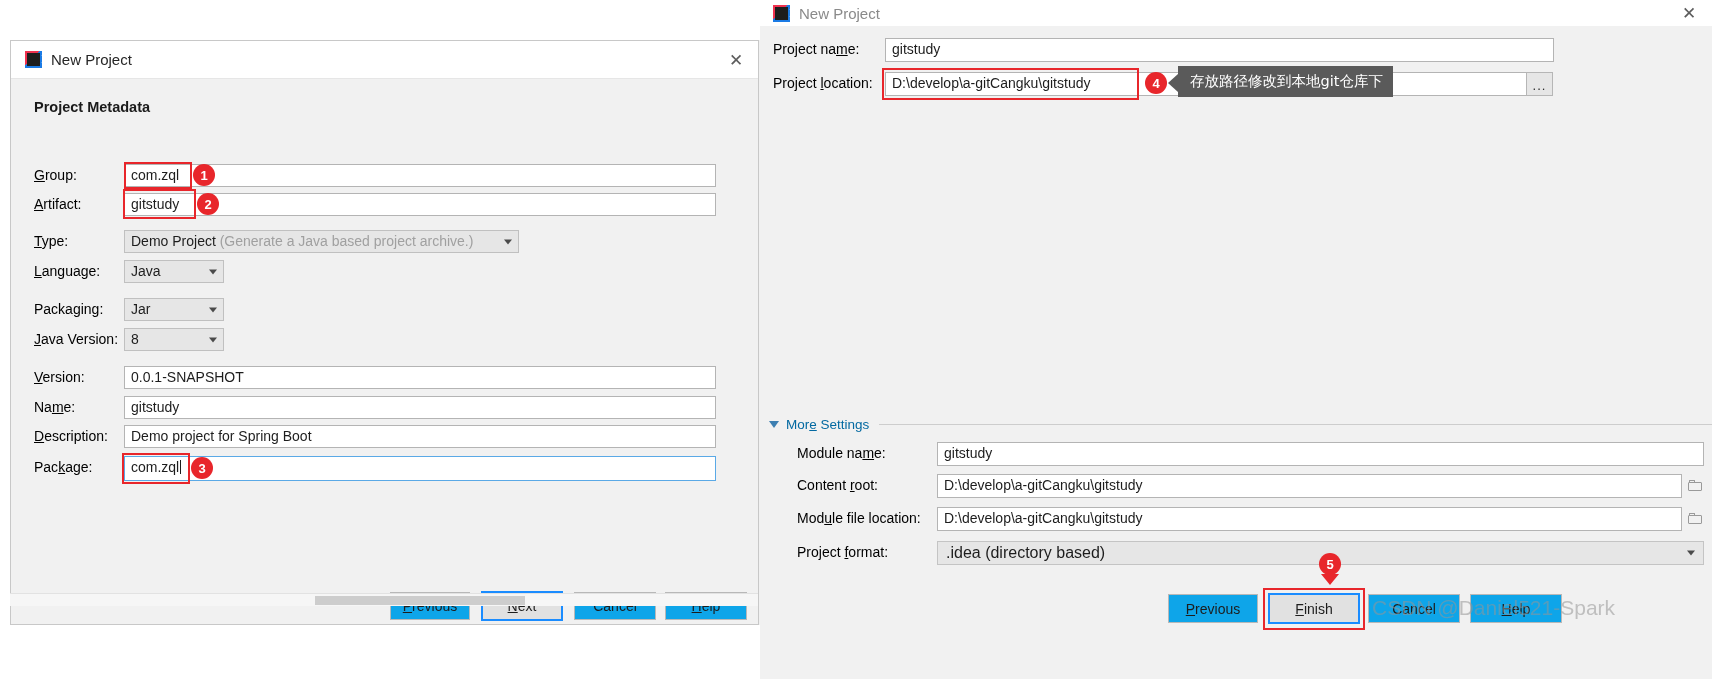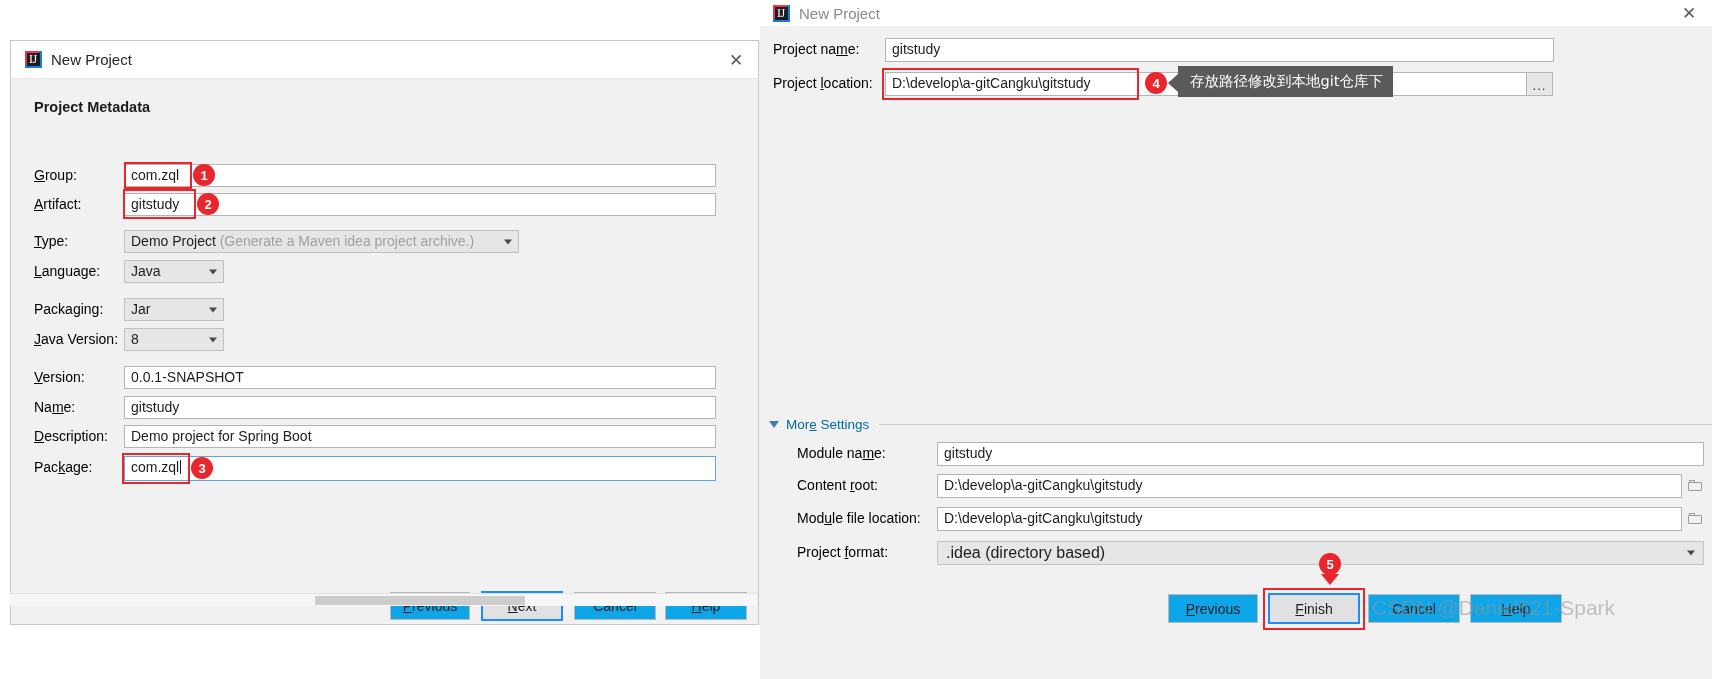--- a/index.html
+++ b/index.html
@@ -20,21 +20,21 @@
     display: flex; align-items: center;
     padding-left: 14px;
   }
   .title-icon {
     width: 17px; height: 17px; margin-right: 9px;
     position: relative; flex: none;
   }
   .title-icon .ij-a { position:absolute; left:0; top:0; width:17px; height:17px;
      background: linear-gradient(135deg,#f0324f 0%, #f0324f 42%, #1b7be5 42%, #1b7be5 100%); }
   .title-icon .ij-b { position:absolute; left:2px; top:2px; width:13px; height:13px; background:#1d1d1d; }
-  .title-icon .ij-c { position:absolute; left:4px; top:4px; color:#fff; font-size:12px;
+  .title-icon .ij-c { position:absolute; left:16px; top:4px; color:#fff; font-size:12px;
      font-family:"Liberation Serif", serif; line-height:9px; letter-spacing:-0.5px;}
   .title-text { font-size: 15px; color: #262626; }
   .title-text.inactive { color: #8a8a8a; }
   .close-x {
     position: absolute; top: 0; right: 0;
     width: 46px; height: 100%;
     display: flex; align-items: center; justify-content: center;
     color: #5d5d5d; font-size: 17px; font-weight: 300; cursor: default;
     font-family: "DejaVu Sans", sans-serif;
   }
@@ -218,21 +218,21 @@
           <span>gitstudy</span>
         </div>
         <div class="redbox" style="left:112px; top:-4px; width:73px; height:30px;"></div>
         <div class="marker" style="left:186px; top:0px;">2</div>
       </div>
 
       <div class="row" style="top:151px;">
         <span class="lbl" style="left:23px;"><u>T</u>ype:</span>
         <div class="combo" style="left:113px; width:395px;">
           <span>Demo Project</span>
-          <span class="hint">(Generate a Maven idea project archive.)</span>
+          <span class="hint">(Generate a Java based project archive.)</span>
           <span class="arrow"></span>
         </div>
       </div>
 
       <div class="row" style="top:219px;">
         <span class="lbl" style="left:23px;">Packa<u>g</u>ing:</span>
         <div class="combo" style="left:113px; width:100px;">
           <span>Jar</span>
           <span class="arrow"></span>
         </div>

